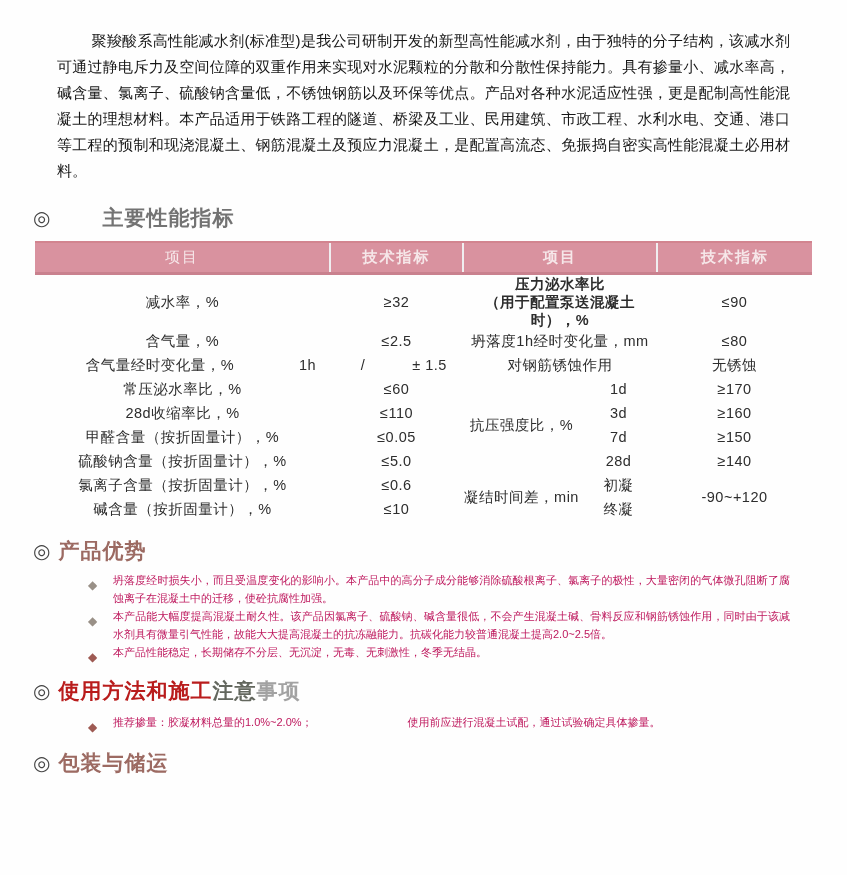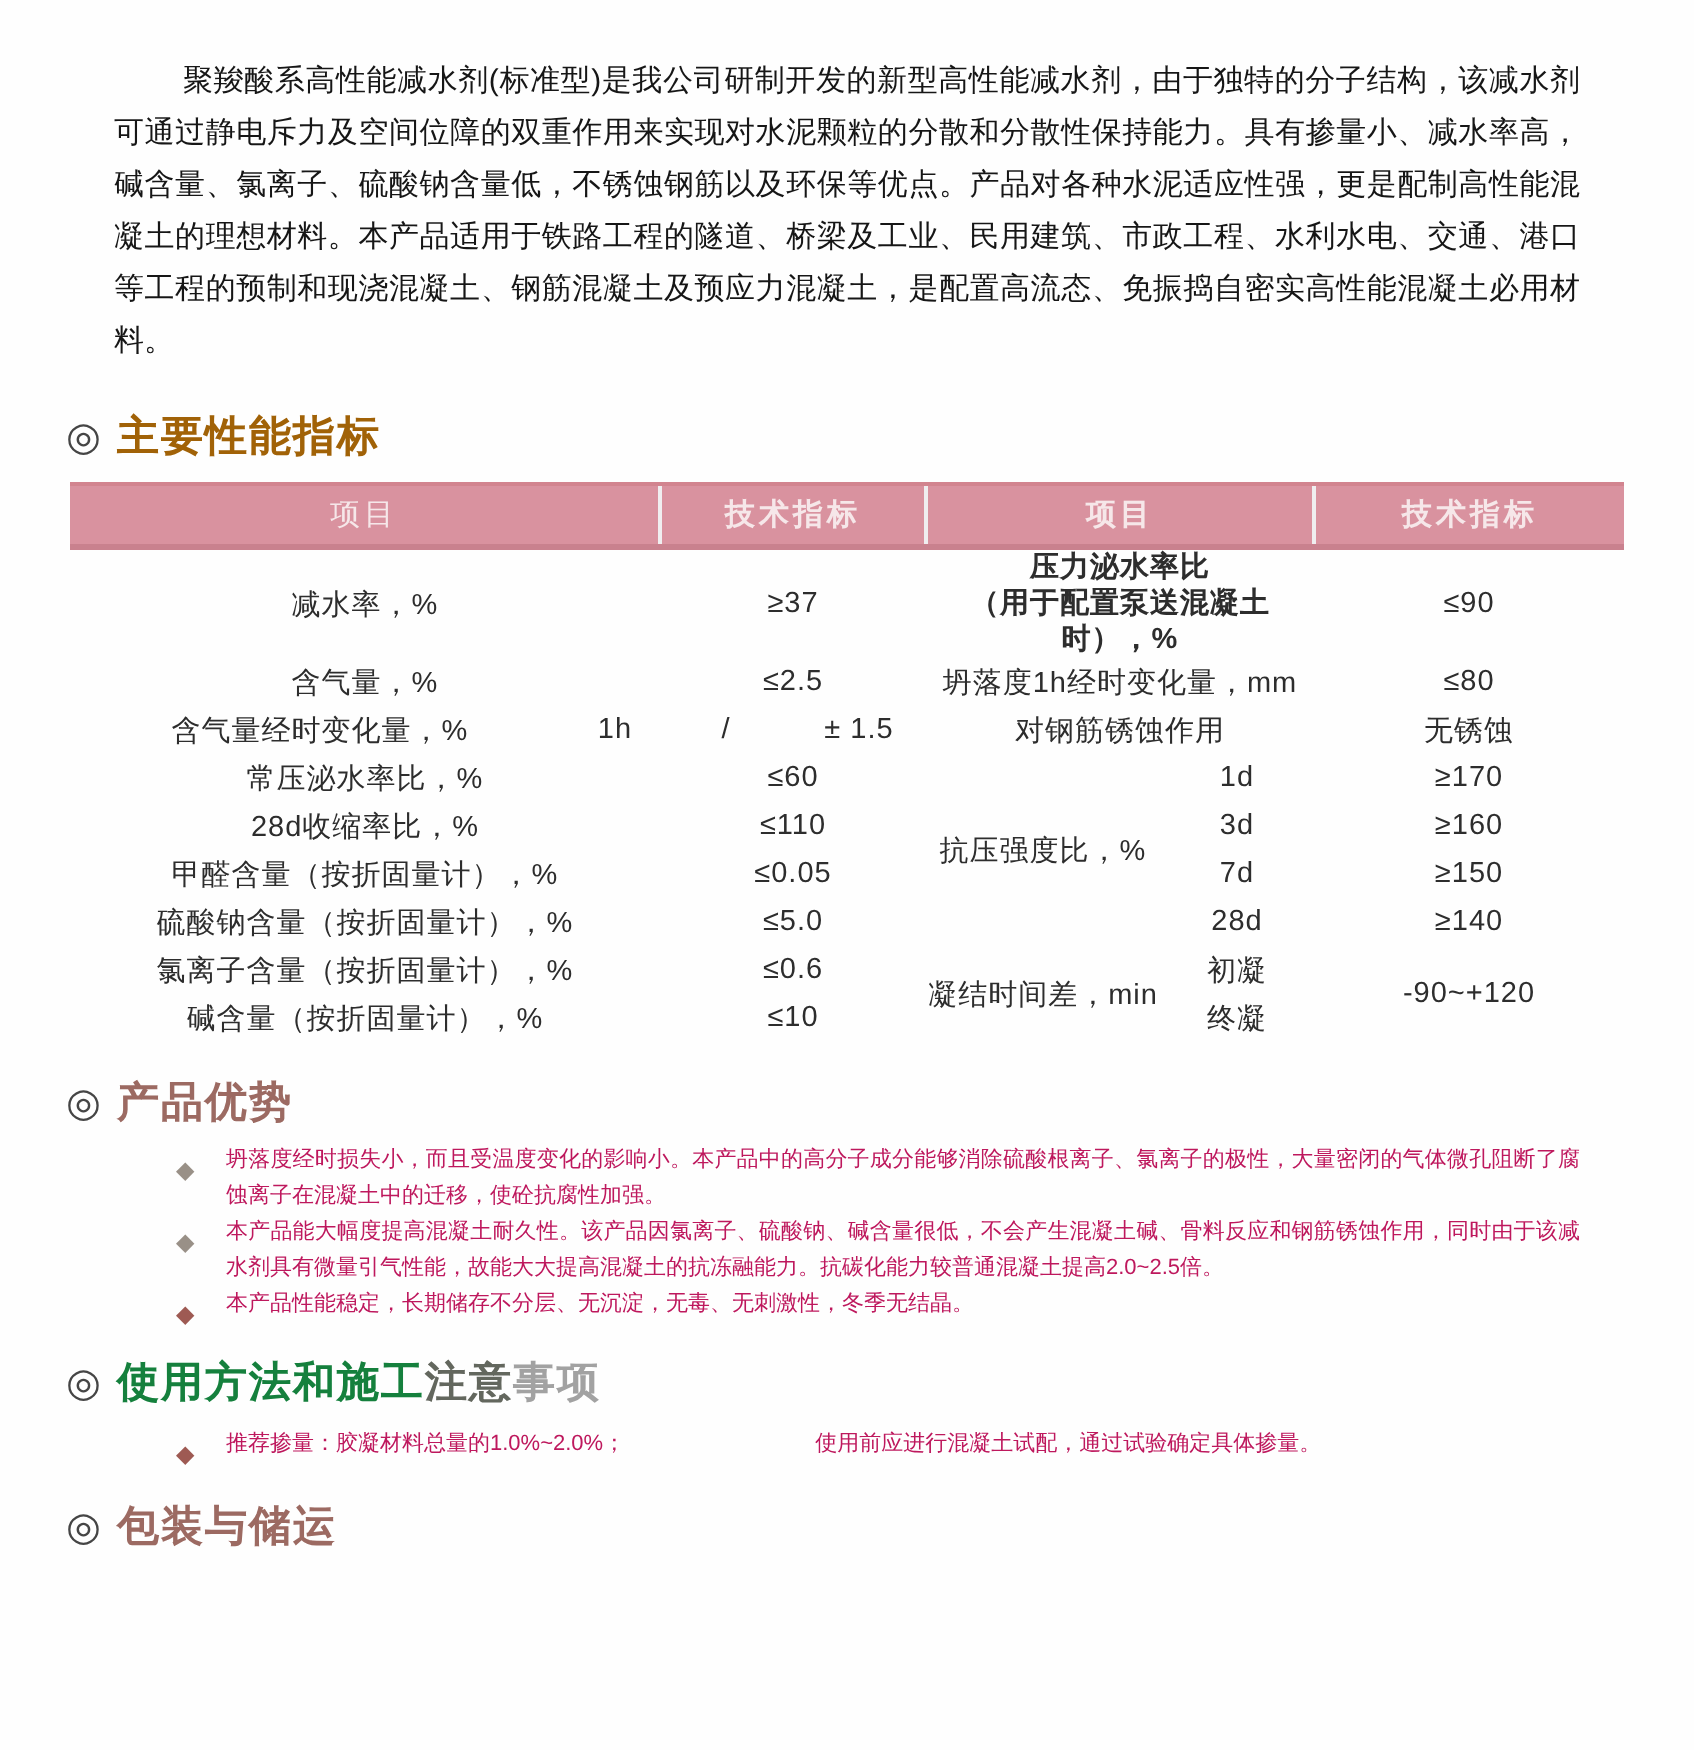--- a/index.html
+++ b/index.html
@@ -97,21 +97,21 @@
 </style>
 </head>
 <body>
 
 <div class="page">
 
   <p class="intro">聚羧酸系高性能减水剂(标准型)是我公司研制开发的新型高性能减水剂，由于独特的分子结构，该减水剂可通过静电斥力及空间位障的双重作用来实现对水泥颗粒的分散和分散性保持能力。具有掺量小、减水率高，碱含量、氯离子、硫酸钠含量低，不锈蚀钢筋以及环保等优点。产品对各种水泥适应性强，更是配制高性能混凝土的理想材料。本产品适用于铁路工程的隧道、桥梁及工业、民用建筑、市政工程、水利水电、交通、港口等工程的预制和现浇混凝土、钢筋混凝土及预应力混凝土，是配置高流态、免振捣自密实高性能混凝土必用材料。</p>
 
   <div class="heading h-perf">
     <span class="marker">◎</span>
-    <span class="heading-text" style="color: #a16207;">主要性能指标</span>
+    <span class="heading-text" style="color: #737373; margin-left: 44px;">主要性能指标</span>
   </div>
 
   <table class="perf">
     <colgroup>
       <col style="width:250px">
         <col style="width:45px">
       <col style="width:66px">
         <col style="width:67px">
       <col style="width:117px">
         <col style="width:77px">
@@ -121,21 +121,21 @@
       <tr>
         <th colspan="2">项目</th>
         <th colspan="2" class="sep">技术指标</th>
         <th colspan="2" class="sep">项目</th>
         <th class="sep">技术指标</th>
       </tr>
     </thead>
     <tbody>
       <tr class="r1">
         <td colspan="2">减水率，%</td>
-        <td colspan="2">≥37</td>
+        <td colspan="2">≥32</td>
         <td colspan="2" class="two-line">
           <div>压力泌水率比</div>
           <div>（用于配置泵送混凝土时），%</div>
         </td>
         <td>≤90</td>
       </tr>
       <tr class="rn">
         <td colspan="2">含气量，%</td>
         <td colspan="2">≤2.5</td>
         <td colspan="2">坍落度1h经时变化量，mm</td>
@@ -204,21 +204,21 @@
       <span class="bullet-text">本产品能大幅度提高混凝土耐久性。该产品因氯离子、硫酸钠、碱含量很低，不会产生混凝土碱、骨料反应和钢筋锈蚀作用，同时由于该减水剂具有微量引气性能，故能大大提高混凝土的抗冻融能力。抗碳化能力较普通混凝土提高2.0~2.5倍。</span>
     </div>
     <div class="bullet-item">
       <span class="diamond maroon" style="color: rgb(158, 90, 83);">◆</span>
       <span class="bullet-text noj">本产品性能稳定，长期储存不分层、无沉淀，无毒、无刺激性，冬季无结晶。</span>
     </div>
   </div>
 
   <div class="heading h-use">
     <span class="marker">◎</span>
-    <span class="heading-text" style="color: #15803d;">使用方法和施工</span>
+    <span class="heading-text" style="color: #b91c1c;">使用方法和施工</span>
       <span class="heading-text dim1">注意</span>
       <span class="heading-text dim2">事项</span>
   </div>
 
   <div class="bullets use-list">
     <div class="bullet-item">
       <span class="diamond maroon" style="color: rgb(158, 90, 83);">◆</span>
       <span class="bullet-text noj"><span>推荐掺量：胶凝材料总量的1.0%~2.0%；</span><span class="gap">使用前应进行混凝土试配，通过试验确定具体掺量。</span></span>
     </div>
   </div>

